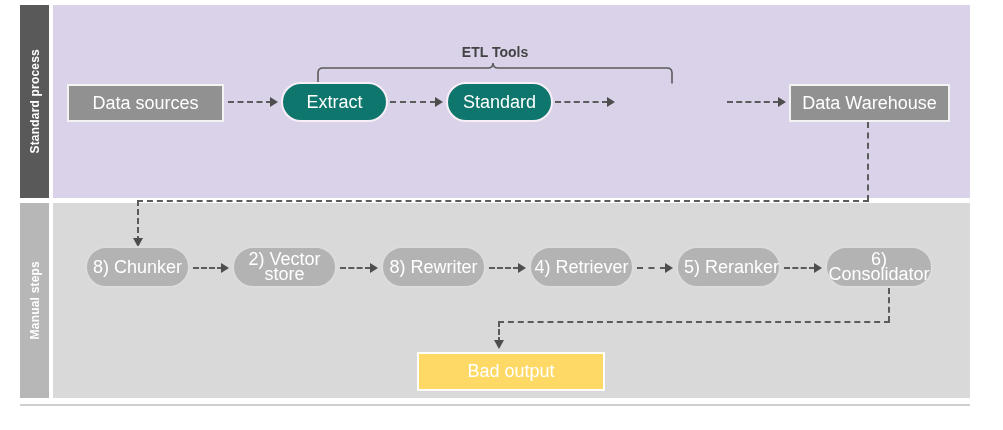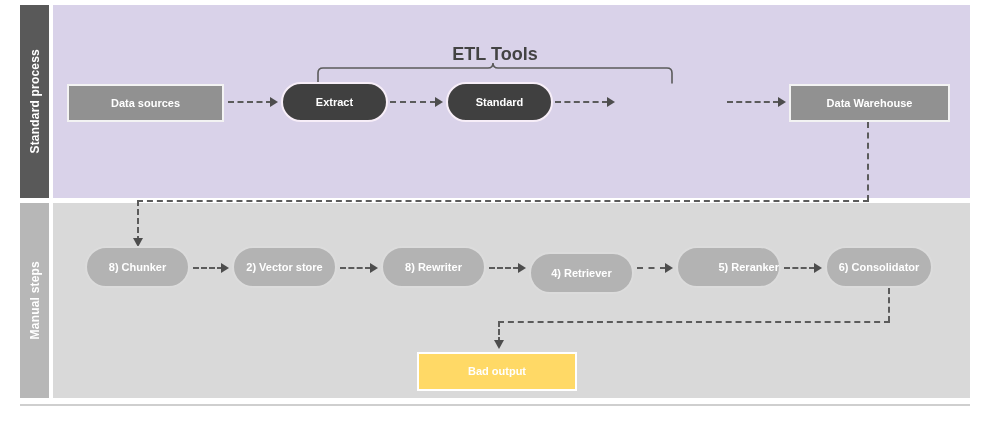--- a/index.html
+++ b/index.html
@@ -53,31 +53,31 @@
   }
 
   
   .node {
     position: absolute;
     display: flex;
     align-items: center;
     justify-content: center;
     text-align: center;
     color: #ffffff;
-    font-weight: bold;
-    font-size: 11px;
+    font-weight: normal;
+    font-size: 18px;
     line-height: 15px;
     box-sizing: border-box;
     border: 2px solid #f3f3f3;
   }
   .node.rect      { border-radius: 0; }
   .node.pill      { border-radius: 999px; }
   .node.gray      { background: #919191; }
   .node.pinklane  { background: #b3b3b3; border-color:#dcdcdc; }
-  .node.magenta   { background: #404040; border-color:#f7eef8; }
+  .node.magenta   { background: #0f766e; border-color:#f7eef8; }
   .node.yellow    { background: #ffd966; border-color:#ffffff; }
 
   
   .edge {
     position: absolute;
     pointer-events: none;
   }
   .edge-h {
     height: 0;
     border-top: 2px dashed #5b5b5b;
@@ -103,21 +103,21 @@
 
   
   #etl-label {
     position: absolute;
     left: 395px;
     top: 44px;
     width: 200px;
     text-align: center;
     color: #434343;
     font-weight: bold;
-    font-size: 18px;
+    font-size: 14px;
   }
   #etl-bracket {
     position: absolute;
     left: 316px;
     top: 62px;
     width: 358px;
     height: 22px;
   }
 </style>
 </head>
@@ -181,21 +181,21 @@
   </div>
 
   <div class="node pill pinklane" style="left:232px; top:246px; width:105px; height:42px;">
     <span>2) Vector store</span>
   </div>
 
   <div class="node pill pinklane" style="left:381px; top:246px; width:105px; height:42px;">
     <span>8) Rewriter</span>
   </div>
 
-  <div class="node pill pinklane" style="left:529px; top:252px; width:105px; height:42px;">
+  <div class="node pill pinklane" style="left:529px; top:246px; width:105px; height:42px;">
     <span>4) Retriever</span>
   </div>
 
   <div class="node pill pinklane" style="left:676px; top:246px; width:105px; height:42px;justify-content:flex-end;">
     <span>5) Reranker</span>
   </div>
 
   <div class="node pill pinklane" style="left:825px; top:246px; width:108px; height:42px;">
     <span>6) Consolidator</span>
   </div>
@@ -213,17 +213,17 @@
   <div class="arrow-r" style="left:665px; top:263px;"></div>
 
   <div class="edge edge-h" style="left:784px; top:267px; width:31px;"></div>
   <div class="arrow-r" style="left:814px; top:263px;"></div>
 
   <div class="edge edge-v" style="left:888px; top:288px; height:34px;"></div>
   <div class="edge edge-h" style="left:498px; top:321px; width:392px;"></div>
   <div class="edge edge-v" style="left:498px; top:321px; height:22px;"></div>
   <div class="arrow-d" style="left:494px; top:340px;"></div>
 
-  <div class="node rect yellow" style="left:417px; top:352px; width:160px; height:39px;">
+  <div class="node rect yellow" style="left:417px; top:352px; width:188px; height:39px;">
     <span>Bad output</span>
   </div>
 
 </div>
 
 </body></html>

